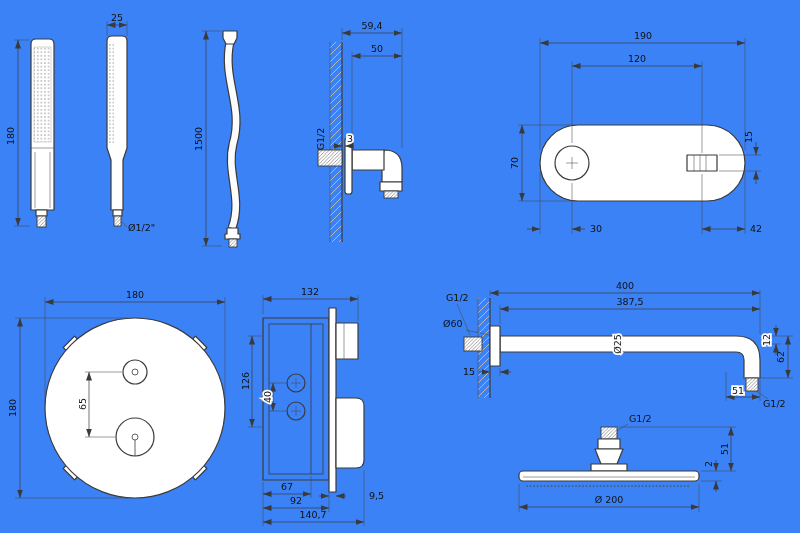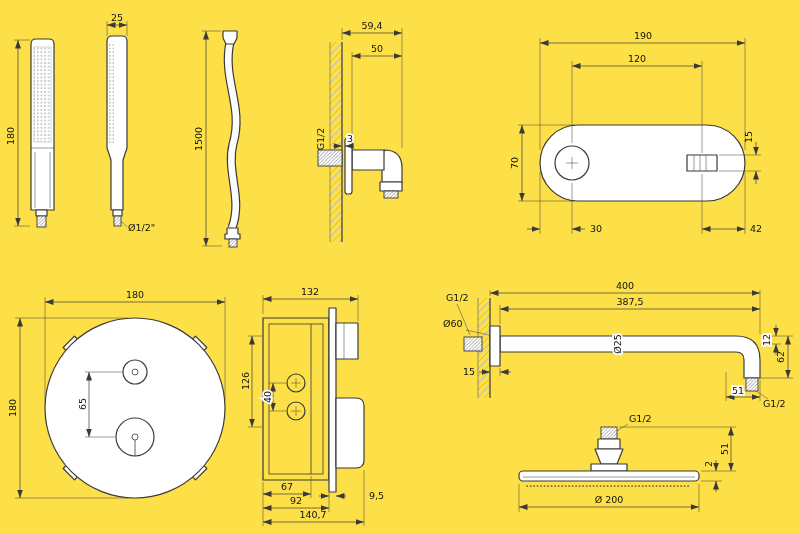--- a/index.html
+++ b/index.html
@@ -1,16 +1,16 @@
 <!DOCTYPE html>
 <html><head>
 <meta charset="utf-8">
 <style>
   html,body{margin:0;padding:0;background:#e9e9e9;}
-  .stage{width:800px;height:533px;background:#fde047;position:relative;overflow:hidden;
+  .stage{width:800px;height:533px;background:#3b82f6;position:relative;overflow:hidden;
          font-family:"DejaVu Sans",sans-serif;}
   svg{display:block}
   .o {fill:none;stroke:#3a3a3a;stroke-width:1.2;stroke-linejoin:round}
   .o2{fill:none;stroke:#3a3a3a;stroke-width:0.8}
   .of{fill:#ffffff;stroke:#3a3a3a;stroke-width:1.2;stroke-linejoin:round}
   .d {stroke:#3a3a3a;stroke-width:0.7;fill:none}
   .e {stroke:#4a4a4a;stroke-width:0.55;fill:none}
   .t {font-size:9.5px;fill:#111;font-family:"DejaVu Sans",sans-serif}
   .halo{stroke:#fcfcfc;stroke-width:3.5px;paint-order:stroke}
   .dotline{stroke:#555;stroke-width:1.7;stroke-dasharray:0.2 3.3;stroke-linecap:round;fill:none}

